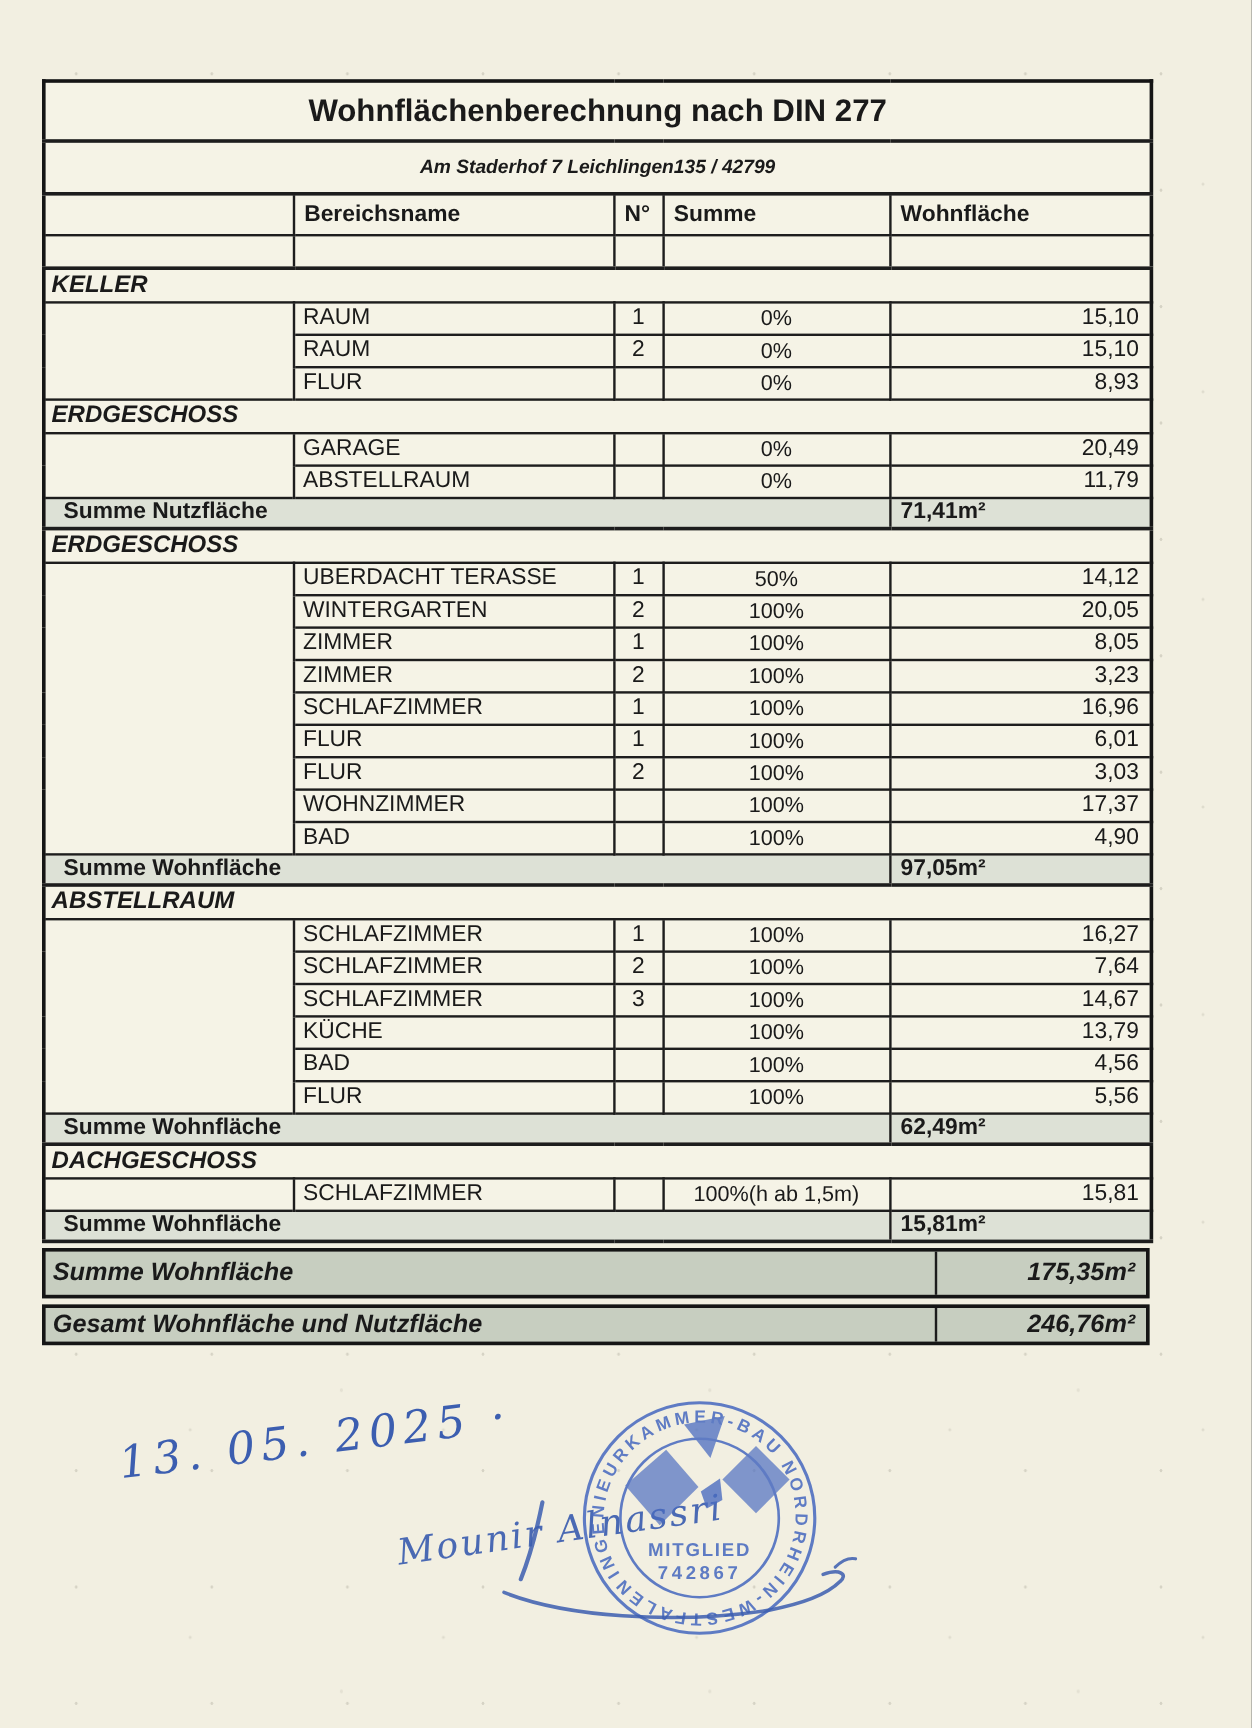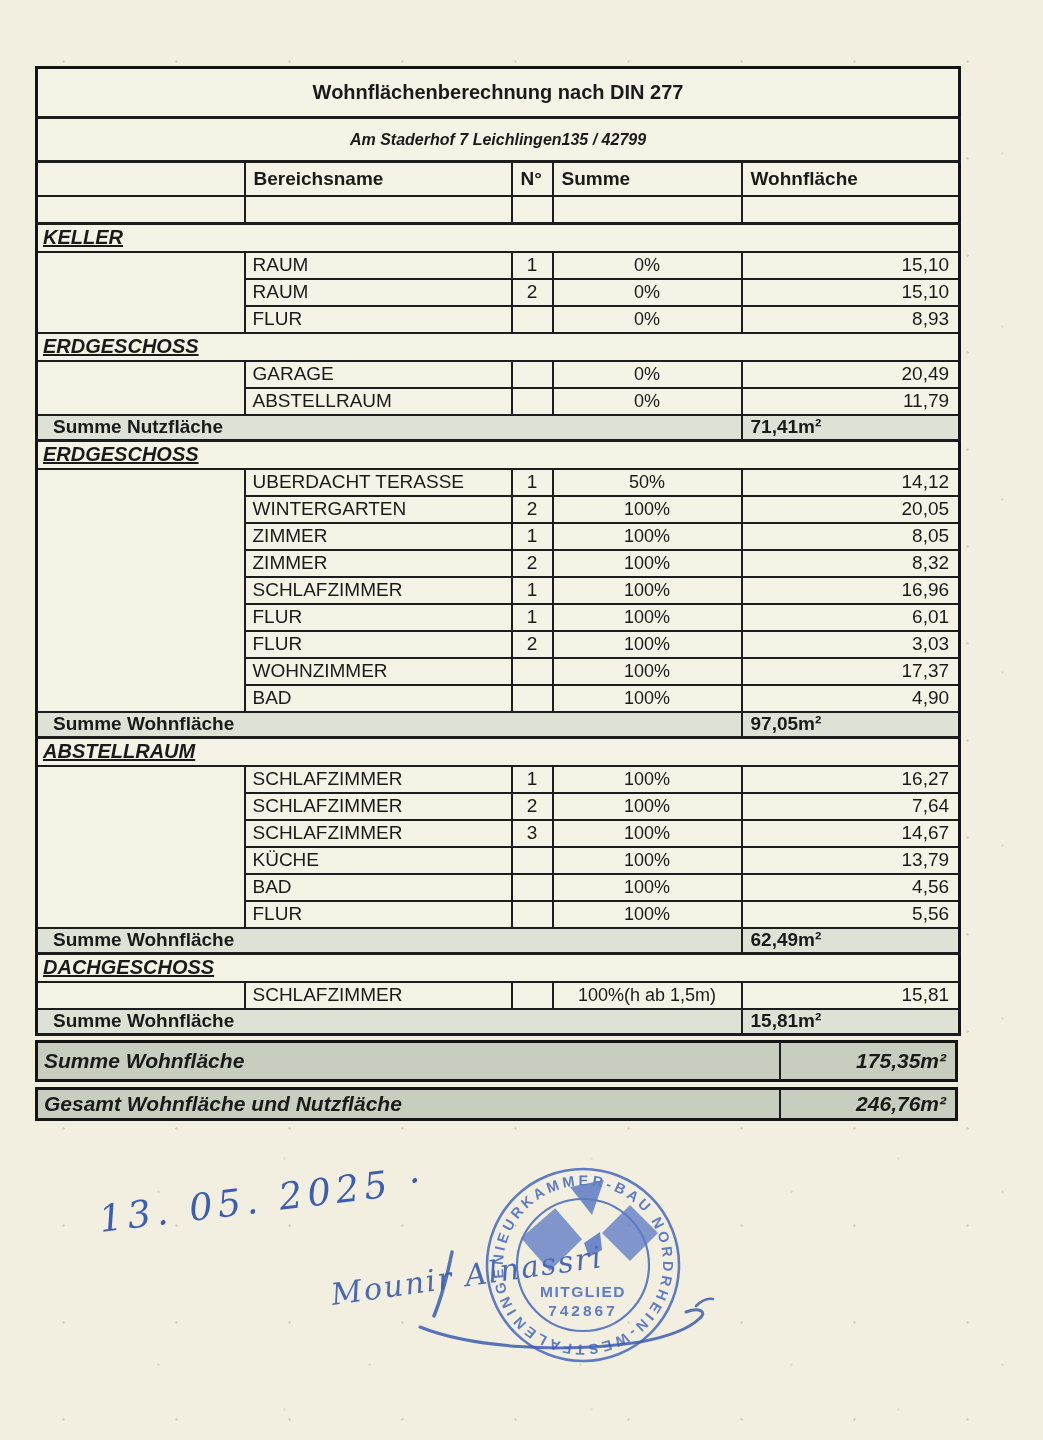--- a/index.html
+++ b/index.html
@@ -29,35 +29,35 @@
   .doc-table td {
     border:2px solid #1d1d1d;
     padding:0 8px;
     font-size:19px;
     height:27px;
     box-sizing:border-box;
     overflow:hidden; white-space:nowrap;
     vertical-align:middle;
   }
   tr.title td {
-    height:50px; font-size:20px; font-weight:bold; text-align:center;
+    height:50px; font-size:26px; font-weight:bold; text-align:center;
     border-bottom-width:3px;
   }
   tr.subtitle td {
     height:44px; font-size:16px; font-weight:bold; font-style:italic; text-align:center;
     border-bottom-width:3px;
   }
   tr.header td {
     height:34px; font-weight:bold; text-align:left;
     border-bottom-width:2px;
   }
   tr.empty td { height:28px; border-bottom-width:3px; }
   tr.section td {
     height:28px; font-weight:bold; font-style:italic; font-size:20px;
-    padding-left:5px; border-top-width:2px;text-decoration:underline;
+    padding-left:5px; border-top-width:2px;
   }
   tr.data td { height:27px; }
   tr.data td.c-blank { border-top:none; border-bottom:none; }
   td.c-name  { text-align:left;  padding-left:7px; }
   td.c-no    { text-align:center; padding:0 2px; }
   td.c-factor{ text-align:center; font-size:18px; }
   td.c-area  { text-align:right; padding-right:9px; }
   tr.sum td {
     height:26px; background:#dde1d6; font-weight:bold;
     border-top-width:2px; border-bottom-width:3px;
@@ -203,21 +203,21 @@
           <td class="c-name">ZIMMER</td>
           <td class="c-no">1</td>
           <td class="c-factor">100%</td>
           <td class="c-area">8,05</td>
         </tr>
         <tr class="data">
           <td class="c-blank"></td>
           <td class="c-name">ZIMMER</td>
           <td class="c-no">2</td>
           <td class="c-factor">100%</td>
-          <td class="c-area">8,32</td>
+          <td class="c-area">3,23</td>
         </tr>
         <tr class="data">
           <td class="c-blank"></td>
           <td class="c-name">SCHLAFZIMMER</td>
           <td class="c-no">1</td>
           <td class="c-factor">100%</td>
           <td class="c-area">16,96</td>
         </tr>
         <tr class="data">
           <td class="c-blank"></td>

